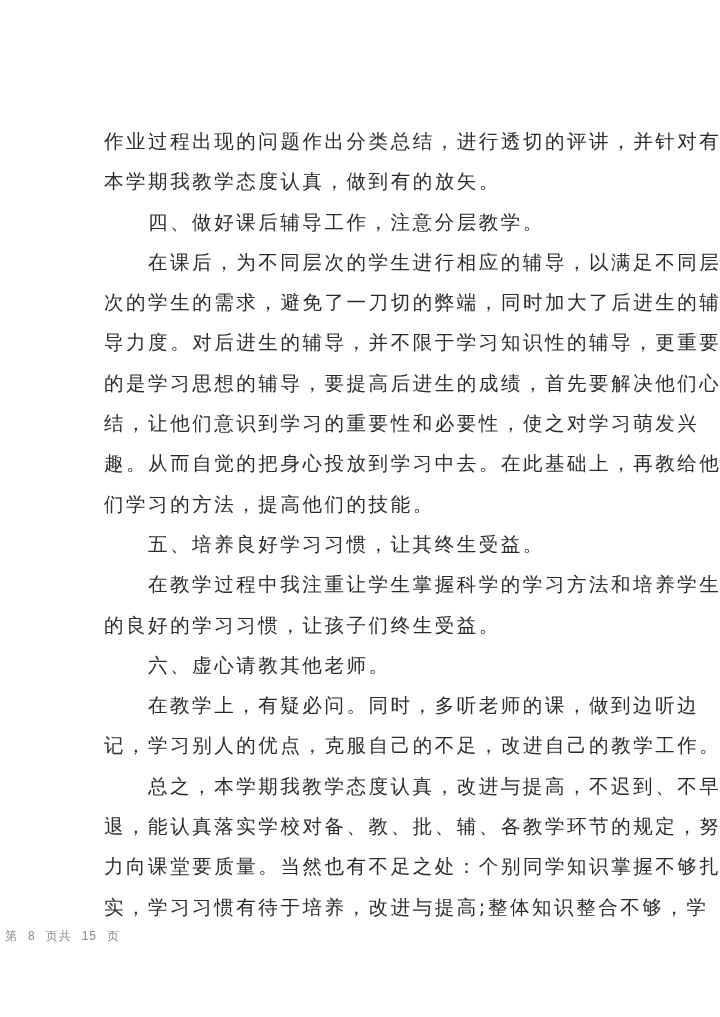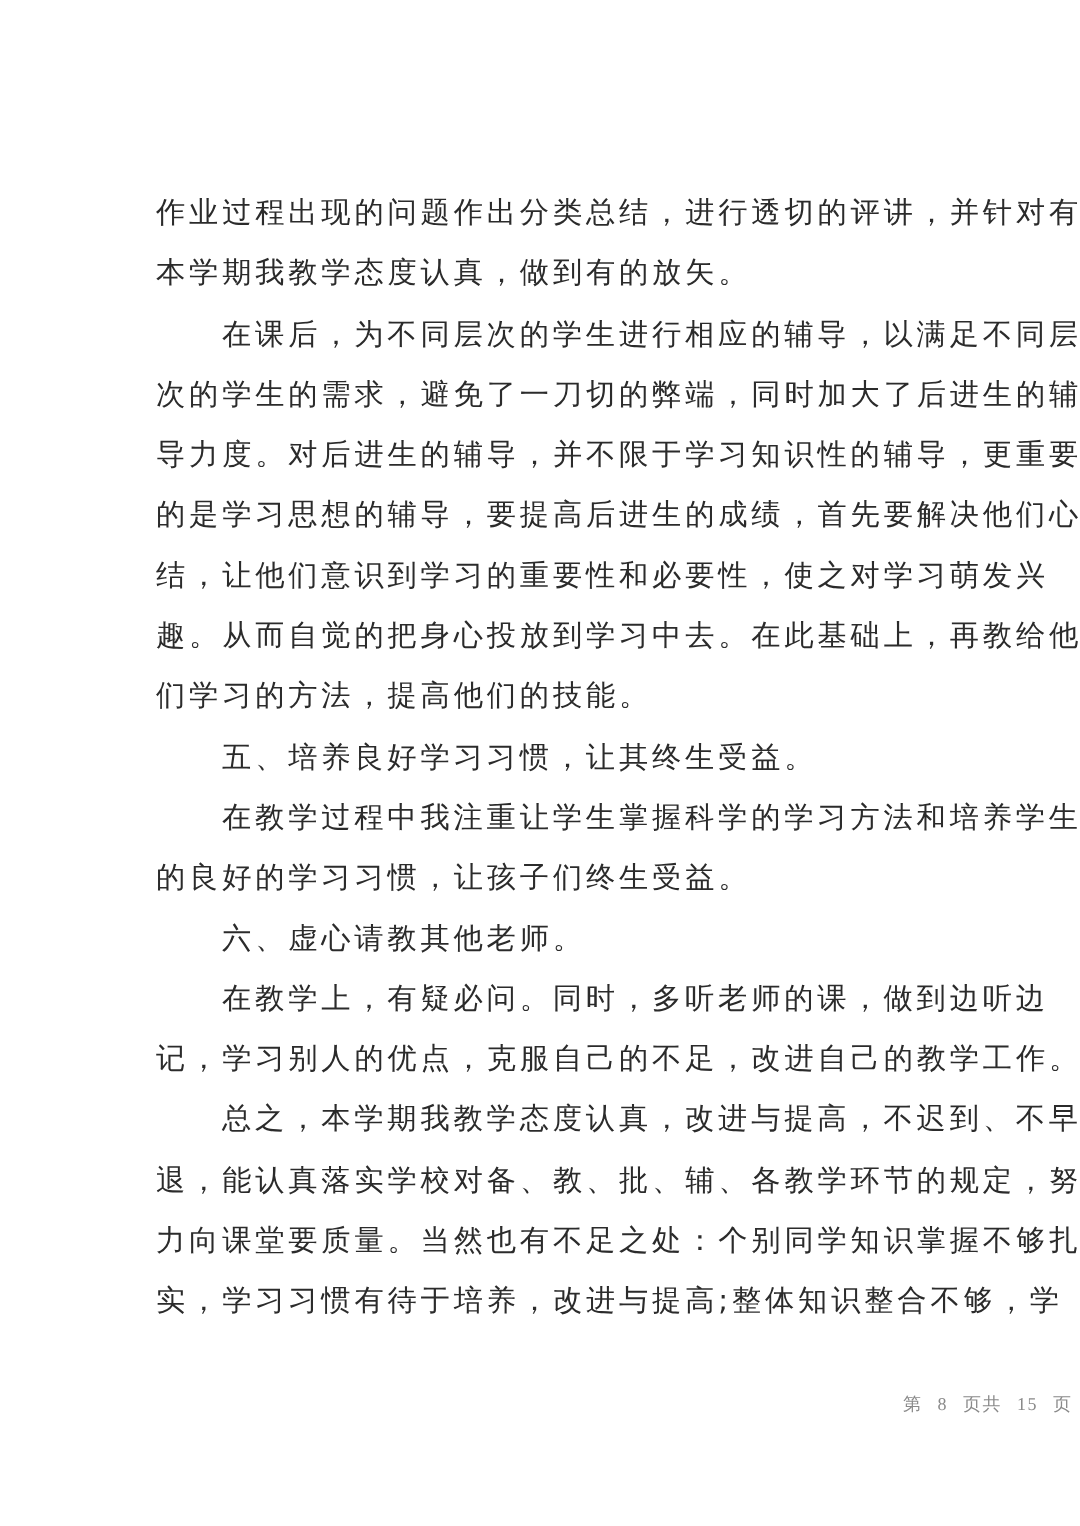--- a/index.html
+++ b/index.html
@@ -39,37 +39,38 @@
       color: #2b2b2b;
     }
     .line.indent {
       padding-left: 44px;
     }
     .footer {
       position: absolute;
       left: 0;
       top: 928px;
       width: 720px;
-      text-align: right;
+      text-align: left;
       font-size: 12px;
       color: #8a8a8a;
       letter-spacing: 1px;
-      font-family: Liberation Serif, serif;
+      font-family: Liberation Sans, sans-serif;
     }
     .footer span {
       margin: 0 5px;
     }
   </style>
 </head>
 <body>
 
 <div class="page">
   <div class="content">
     <div class="line">作业过程出现的问题作出分类总结，进行透切的评讲，并针对有</div>
     <div class="line">本学期我教学态度认真，做到有的放矢。</div>
+    <div class="line indent">四、做好课后辅导工作，注意分层教学。</div>
     <div class="line indent">在课后，为不同层次的学生进行相应的辅导，以满足不同层</div>
     <div class="line">次的学生的需求，避免了一刀切的弊端，同时加大了后进生的辅</div>
     <div class="line">导力度。对后进生的辅导，并不限于学习知识性的辅导，更重要</div>
     <div class="line">的是学习思想的辅导，要提高后进生的成绩，首先要解决他们心</div>
     <div class="line">结，让他们意识到学习的重要性和必要性，使之对学习萌发兴</div>
     <div class="line">趣。从而自觉的把身心投放到学习中去。在此基础上，再教给他</div>
     <div class="line">们学习的方法，提高他们的技能。</div>
     <div class="line indent">五、培养良好学习习惯，让其终生受益。</div>
     <div class="line indent">在教学过程中我注重让学生掌握科学的学习方法和培养学生</div>
     <div class="line">的良好的学习习惯，让孩子们终生受益。</div>

